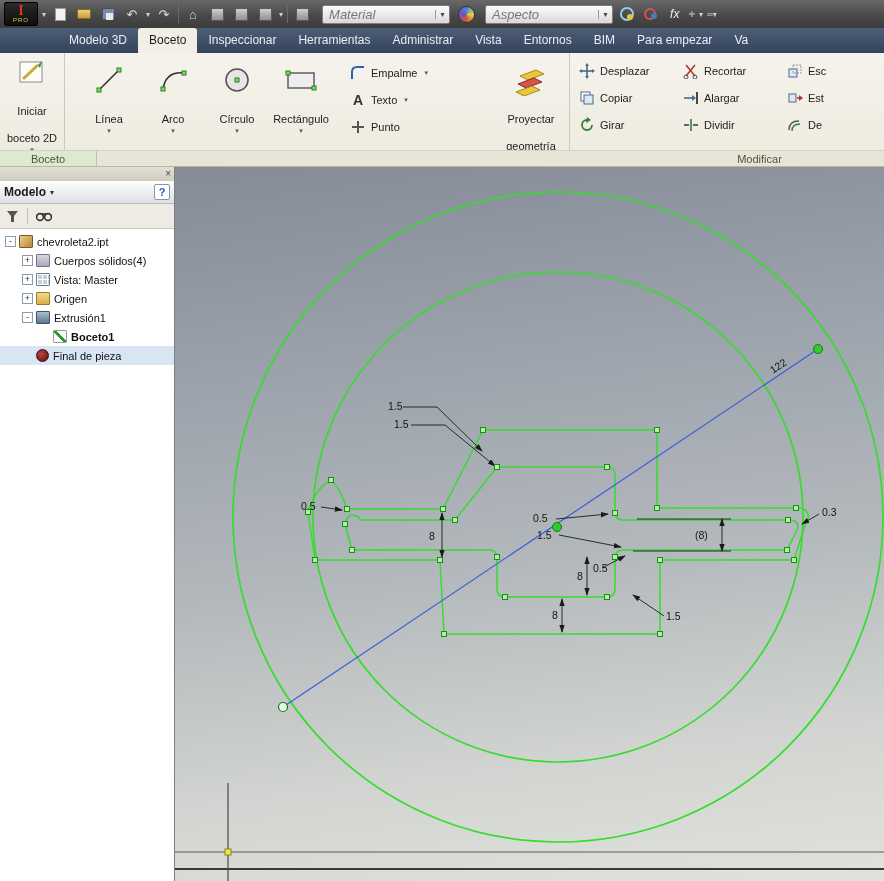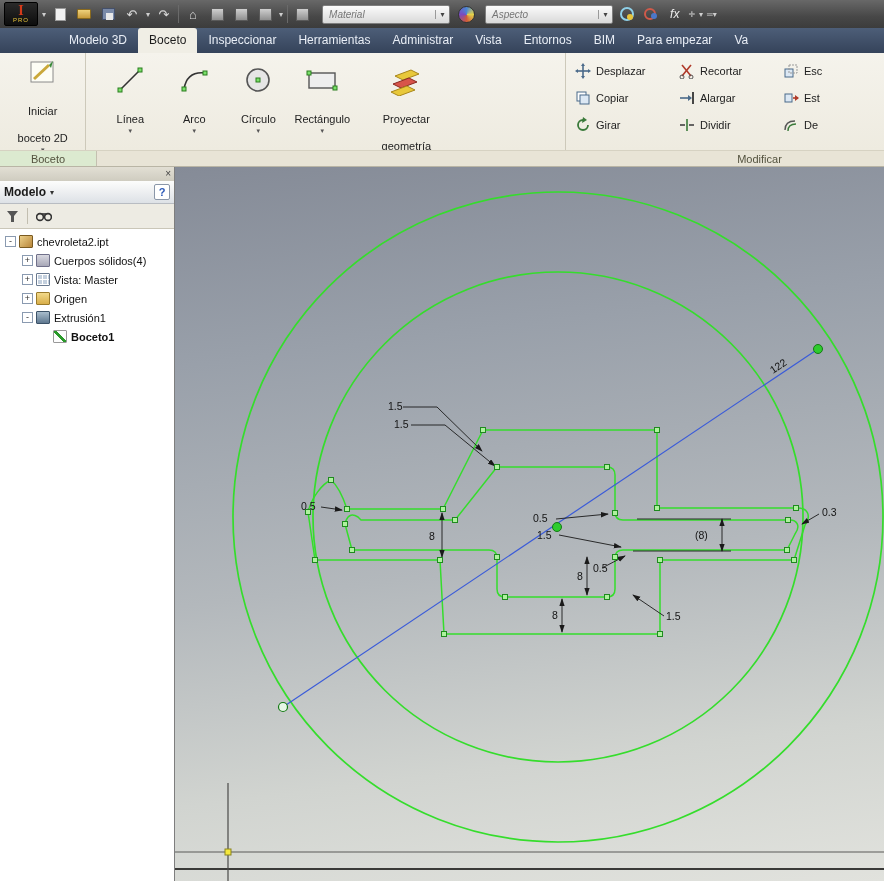--- a/index.html
+++ b/index.html
@@ -21,21 +21,21 @@
            color:#d9d9d9; font-size:13px; border-radius:2px; }
   .qsep { width:1px; height:18px; background:#2e2e2e; border-right:1px solid #6a6a6a; }
   .glyph-doc { width:11px; height:13px; background:#f2f2f2; border:1px solid #9a9a9a; }
   .glyph-folder { width:14px; height:10px; background:linear-gradient(#efd27c,#c89b3c); border:1px solid #8a6a1e; border-radius:1px; }
   .glyph-save { width:13px; height:12px; background:#7a8aa8; border:1px solid #44506a; position:relative; }
   .glyph-save::after { content:""; position:absolute; left:3px; top:4px; width:7px; height:7px; background:#e8e8e8; }
   .glyph-sq { width:13px; height:13px; background:linear-gradient(#cfcfcf,#8f8f8f); border:1px solid #5a5a5a; }
   .qcombo { height:19px; width:128px; background:linear-gradient(#fbfbfb,#d9d9d9);
             border:1px solid #7e7e7e; border-radius:2px; display:flex; align-items:center;
             padding-left:6px; margin-left:6px; }
-  .qcombo-text { flex:1; font-style:italic; color:#767676; font-size:10px; }
+  .qcombo-text { flex:1; font-style:italic; color:#767676; font-size:13px; }
   .qcombo-arrow { width:14px; text-align:center; color:#444; font-size:8px; border-left:1px solid #9a9a9a; }
   .qball { width:17px; height:17px; border-radius:50%; margin-left:4px;
            background:conic-gradient(#4a86d4,#e4d24a,#cf5a3a,#7a4ac0,#4a86d4);
            border:1px solid #333; }
   .qfx { color:#eee; font-style:italic; font-size:12px; padding:0 5px; }
 
   
   #tabbar { position:absolute; left:0; top:28px; width:884px; height:25px;
             background:linear-gradient(#4d5e78,#35435a); display:flex; align-items:flex-end;
             padding-left:58px; }
@@ -251,20 +251,43 @@
           <svg width="34" height="30">
               <rect x="4" y="8" width="26" height="15" fill="#eee" stroke="#555" stroke-width="1.4"></rect>
               <rect x="2" y="6" width="4" height="4" fill="#7ae06a" stroke="#2a7d1e"></rect>
               <rect x="28" y="21" width="4" height="4" fill="#7ae06a" stroke="#2a7d1e"></rect>
             </svg>
         </span>
         <span class="rlabel">Rectángulo</span>
         <span class="rcaret">▾</span>
       </div>
 
+      <div class="smallcol">
+        <div class="rsmall">
+          <svg width="16" height="16">
+              <path d="M2 14 L2 7 Q2 2 7 2 L14 2" fill="none" stroke="#2a62b8" stroke-width="2"></path>
+            </svg>
+          <span class="rlabel">Empalme</span>
+          <span class="rcaret">▾</span>
+        </div>
+        <div class="rsmall">
+          <svg width="16" height="16">
+              <text x="3" y="13" font-size="14" font-weight="bold" fill="#333" font-family="Liberation Sans,sans-serif">A</text>
+            </svg>
+          <span class="rlabel">Texto</span>
+          <span class="rcaret">▾</span>
+        </div>
+        <div class="rsmall">
+          <svg width="16" height="16">
+              <line x1="8" y1="2" x2="8" y2="14" stroke="#555" stroke-width="2"></line>
+              <line x1="2" y1="8" x2="14" y2="8" stroke="#555" stroke-width="2"></line>
+            </svg>
+          <span class="rlabel">Punto</span>
+        </div>
+      </div>
 
       <div class="rbig" style="width:76px; margin-left:14px;">
         <span class="ricon">
           <svg width="34" height="32">
               <polygon points="6,12 22,6 30,10 14,16" fill="#e8c83a" stroke="#a8861a"></polygon>
               <polygon points="4,20 20,14 28,18 12,24" fill="#d8544a" stroke="#8a2a22"></polygon>
               <polygon points="2,28 18,22 26,26 10,32" fill="#e8c83a" stroke="#a8861a"></polygon>
             </svg>
         </span>
         <span class="rlabel">Proyectar</span>
@@ -411,20 +434,25 @@
         </div>
         <div class="tree-row" style="padding-left: 22px;">
           <span class="exp">-</span>
           <span class="ticon extrusion"></span>
           <span class="tlabel">Extrusión1</span>
         </div>
         <div class="tree-row" style="padding-left: 39px;">
           <span class="exp none"></span>
           <span class="ticon sketch"></span>
           <span class="tlabel b">Boceto1</span>
+        </div>
+        <div class="tree-row hl" style="padding-left: 22px;">
+          <span class="exp none"></span>
+          <span class="ticon eop"></span>
+          <span class="tlabel">Final de pieza</span>
         </div>
       </div>
   </div>
 
   <div id="viewport">
     <svg id="sketch-svg" width="709" height="714" viewBox="0 0 709 714">
       <defs>
         <marker id="arrh" markerWidth="9" markerHeight="7" refX="8" refY="3" orient="auto-start-reverse">
           <path d="M0,0 L9,3 L0,6 z" fill="#1a1a1a"></path>
         </marker>

